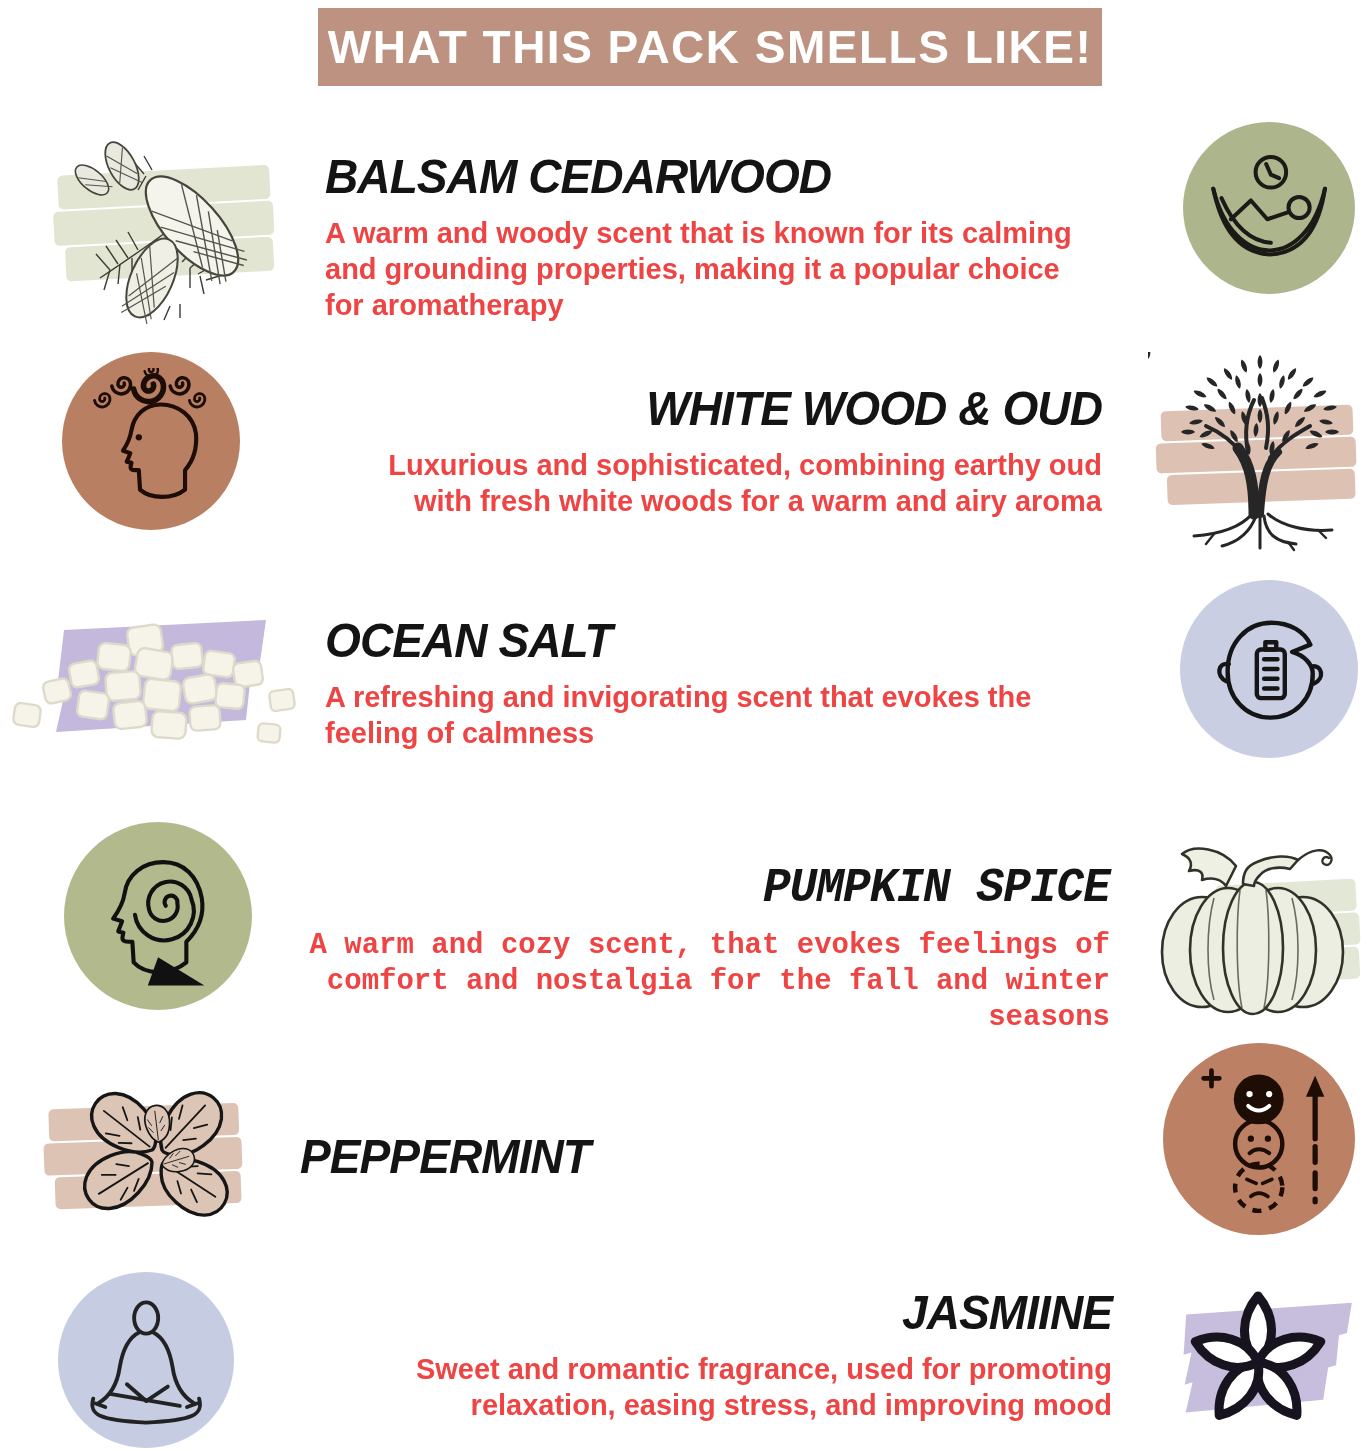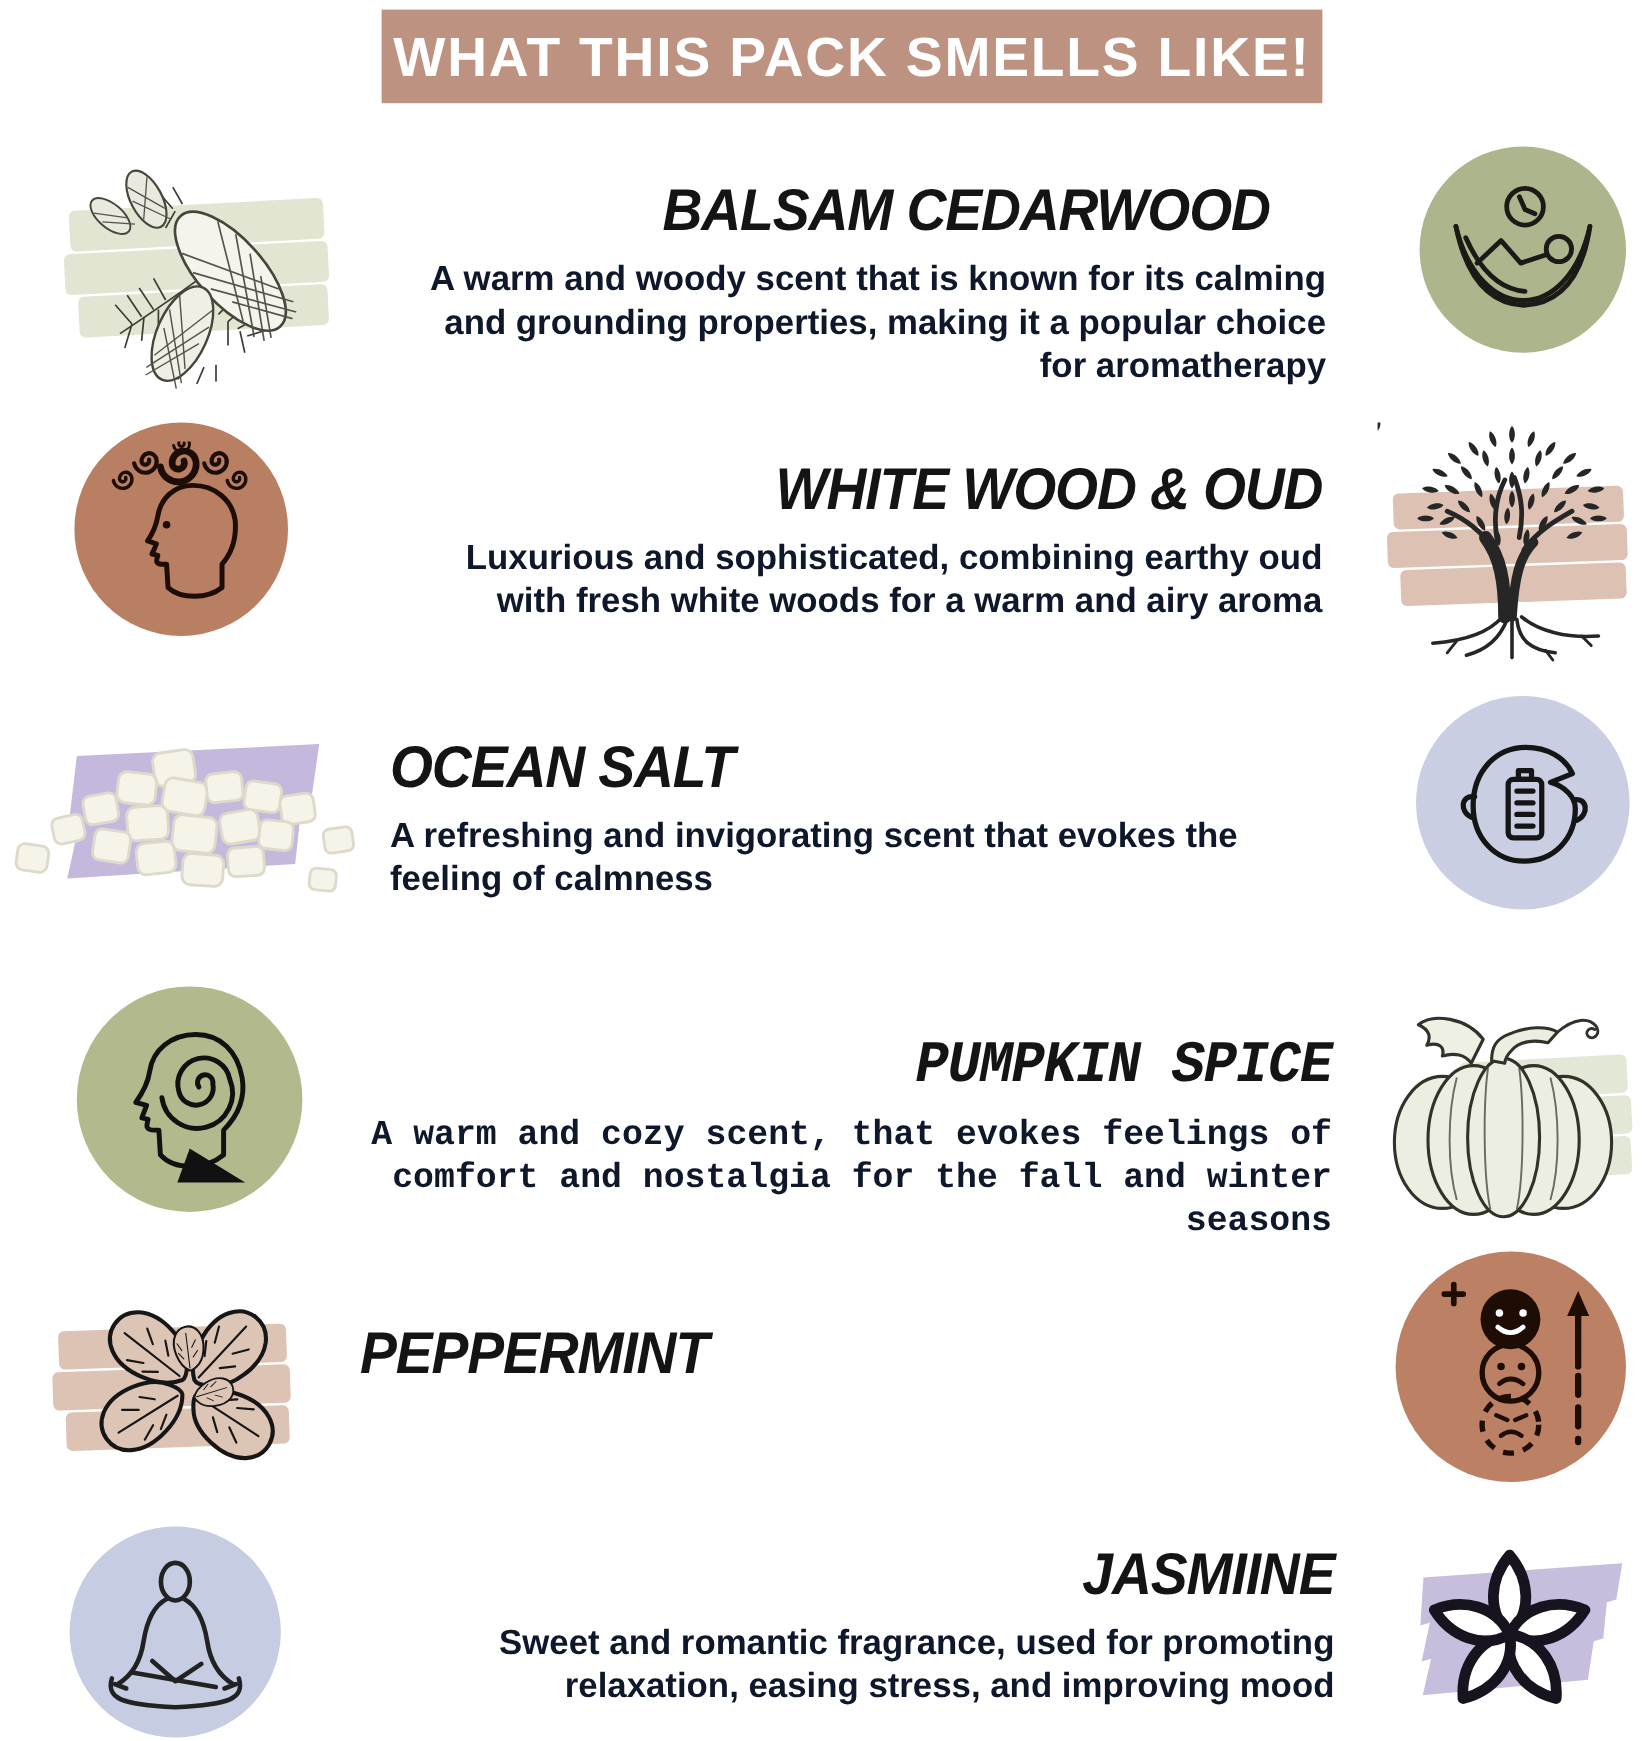--- a/index.html
+++ b/index.html
@@ -8,26 +8,26 @@
   .abs{position:absolute;}
   
   .banner{left:318px;top:8px;width:784px;height:78px;background:#bd9280;
           display:flex;align-items:center;justify-content:center;}
   .banner h1{margin:0;color:#ffffff;font-size:46px;font-weight:bold;letter-spacing:1.5px;}
   
   .tblock{color:#141414;}
   .title{font-style:italic;font-weight:bold;font-size:49px;letter-spacing:-1px;
          margin:0 0 12px 0;transform:scaleX(.94);transform-origin:left center;white-space:nowrap;}
   .r .title{transform-origin:right center;}
-  .desc{font-weight:bold;font-size:29px;line-height:1.24;margin:0;color:#0f172a;}
-  .t1{left:325px;top:148px;width:780px;text-align:right;}
+  .desc{font-weight:bold;font-size:29px;line-height:1.24;margin:0;color:#ef4444;}
+  .t1{left:325px;top:148px;width:780px;text-align:left;}
   .t2{left:340px;top:380px;width:762px;text-align:right;}
   .t3{left:325px;top:612px;width:772px;text-align:left;}
   .t4{left:300px;top:860px;width:810px;text-align:right;font-family:Liberation Mono, monospace;}
-  .t5{left:300px;top:1100px;width:740px;text-align:left;}
+  .t5{left:300px;top:1128px;width:740px;text-align:left;}
   .t6{left:330px;top:1284px;width:782px;text-align:right;}
   
   .circle{border-radius:50%;display:flex;align-items:center;justify-content:center;}
   .c1{left:1183px;top:122px;width:172px;height:172px;background:#adb58c;}
   .c2{left:62px;top:352px;width:178px;height:178px;background:#b97f62;}
   .c3{left:1180px;top:580px;width:178px;height:178px;background:#c9cee3;}
   .c4{left:64px;top:822px;width:188px;height:188px;background:#b2ba8d;}
   .c5{left:1163px;top:1043px;width:192px;height:192px;background:#bc8064;}
   .c6{left:58px;top:1272px;width:176px;height:176px;background:#c6cce1;}
   .circle svg{width:82%;height:82%;}

